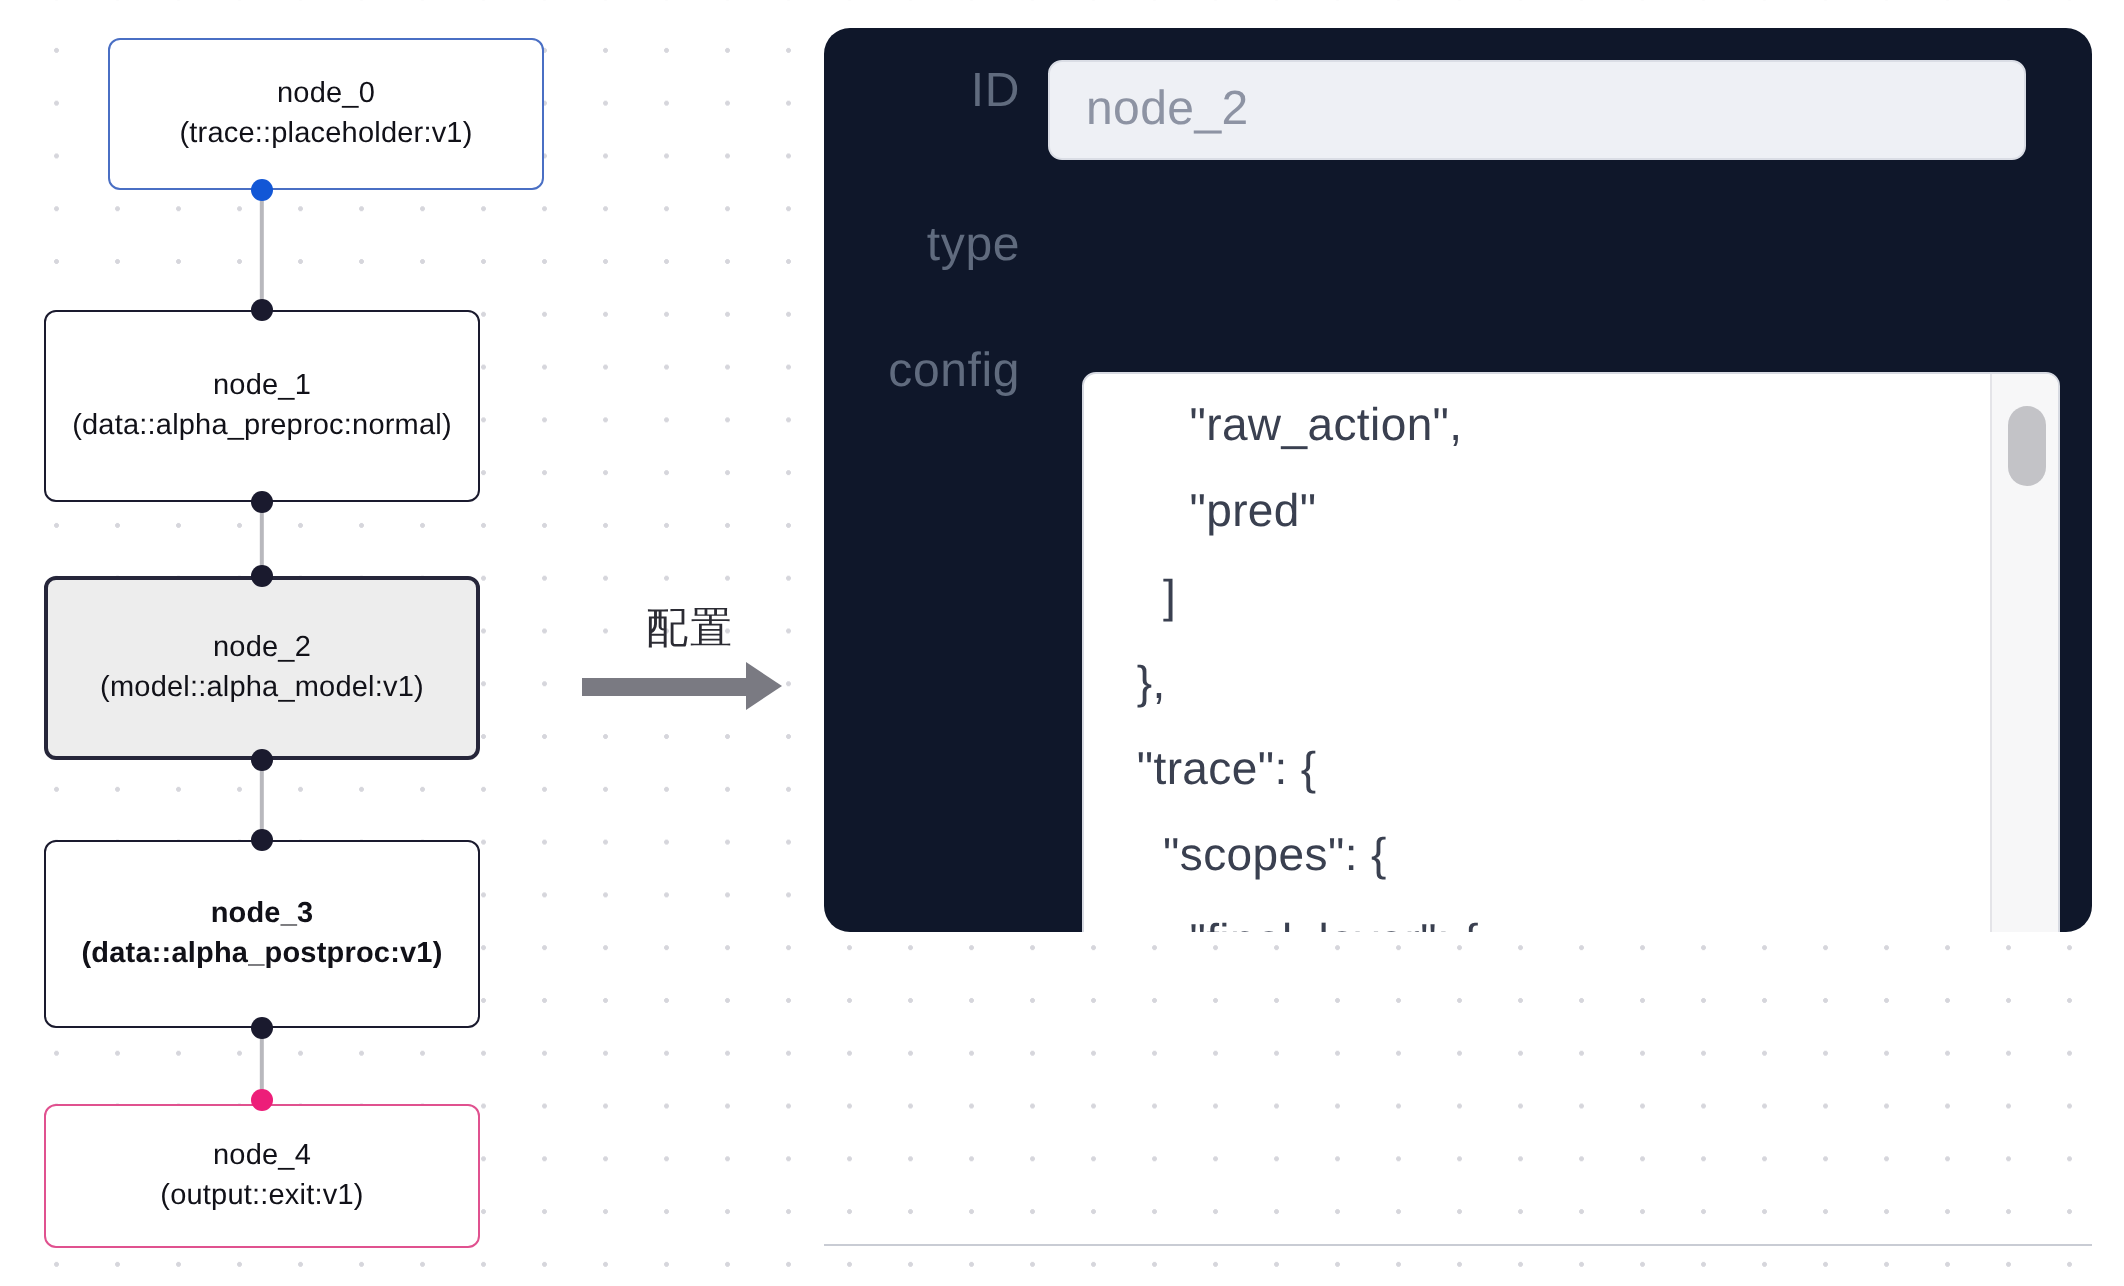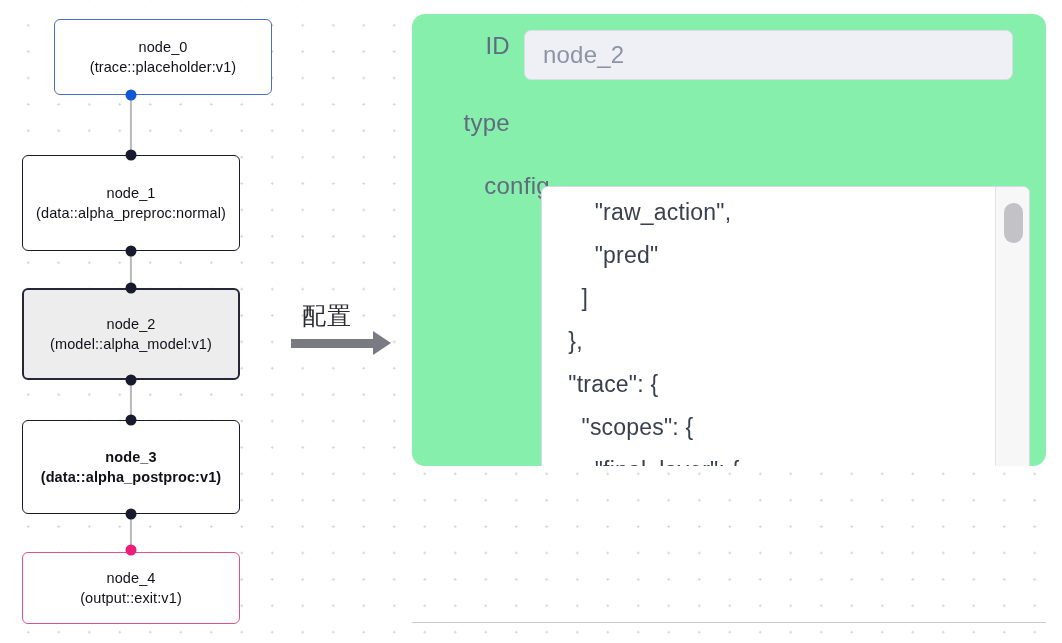--- a/index.html
+++ b/index.html
@@ -63,45 +63,46 @@
     position: absolute;
     width: 2.2px;
     background: #b8b8bd;
     transform: translateX(-50%);
   }
 
   
   .arrow-group { position: absolute; }
   .arrow-label {
     position: absolute;
-    font-size: 24px;
+    font-size: 21px;
     color: #2b2b33;
     letter-spacing: 1px;
     white-space: nowrap;
     font-family: Liberation Mono, monospace;
+    margin-left: 21px;
   }
   .arrow-shaft {
     position: absolute;
     height: 9px;
     background: #7a7a82;
   }
   .arrow-head {
     position: absolute;
     width: 0; height: 0;
     border-top: 12px solid transparent;
     border-bottom: 12px solid transparent;
     border-left: 18px solid #7a7a82;
   }
 
   
   .panel {
     position: absolute;
     left: 412px; top: 14px;
     width: 634px; height: 452px;
-    background: #86efac;
+    background: #0f172a;
     border-radius: 13px;
     overflow: hidden;
   }
   .field-row {
     position: absolute;
     display: flex;
     align-items: flex-start;
   }
   .field-label {
     color: #606b7e;
@@ -247,21 +248,21 @@
 
     <div class="field-row" style="left:0px; top:16px;">
       <div class="field-label">ID</div>
       <input class="text-input" value="node_2" style="">
     </div>
 
     <div class="field-row" style="left:0px; top:93px;">
       <div class="field-label">type</div>
     </div>
 
-    <div class="field-row" style="left:0px; top:156px;margin-left:40px;">
+    <div class="field-row" style="left:0px; top:156px;">
       <div class="field-label">config</div>
     </div>
 
     <div class="ta-wrap" style="left:129px; top:172px;">
       <div class="ta-text">        "raw_action",
         "pred"
       ]
     },
     "trace": {
       "scopes": {

